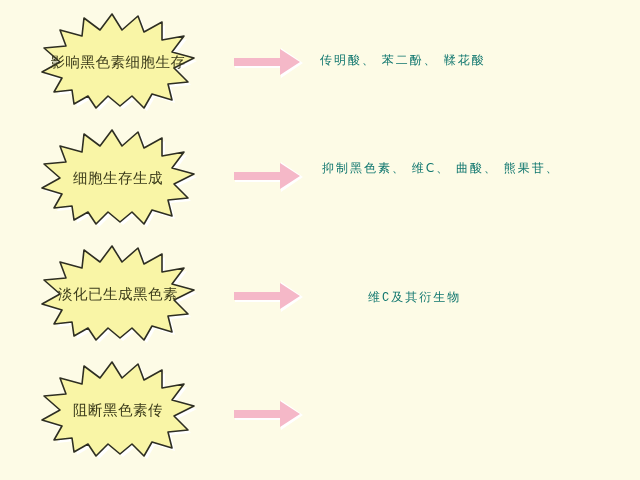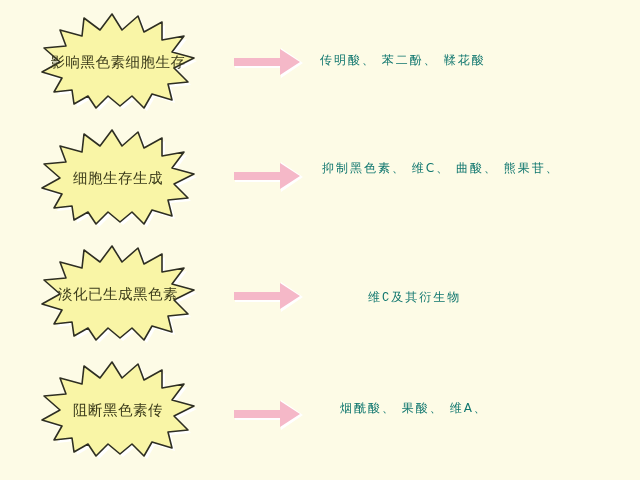--- a/index.html
+++ b/index.html
@@ -96,15 +96,14 @@
     </svg>
     <div class="burst-text">
       <span>阻断黑色素传</span>
     </div>
   </div>
   <svg class="arrow" style="top:394px;" viewBox="0 0 80 40">
     <path d="M6,15 H52 V5 L74,20 L52,35 V25 H6 Z" fill="#ffffff" transform="translate(1,1)"></path>
     <path d="M6,16 H52 V7 L72,20 L52,33 V24 H6 Z" fill="#f5b8c8"></path>
   </svg>
   <div class="desc" style="left:340px; top:396px;">
-    <div>烟酰酸、 果酸、 维A、</div>
   </div>
 </div>
 
 </body></html>

